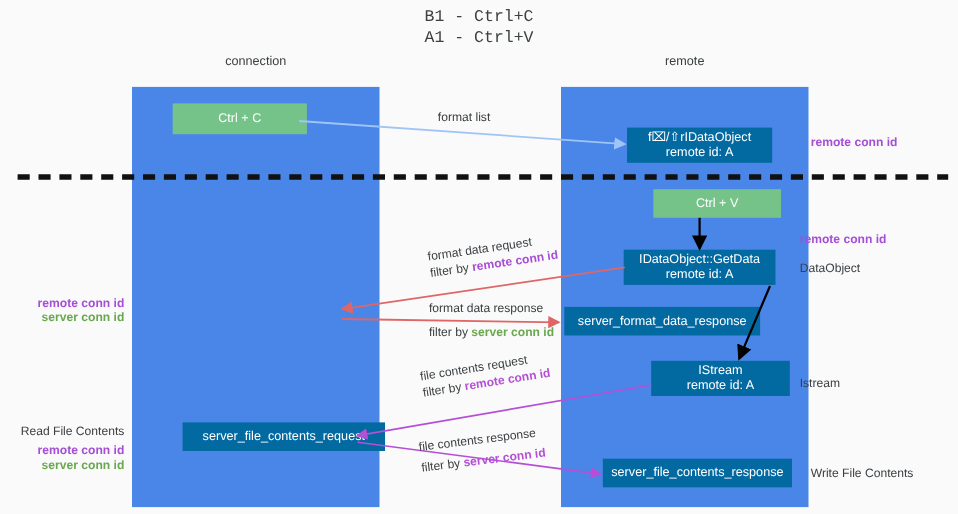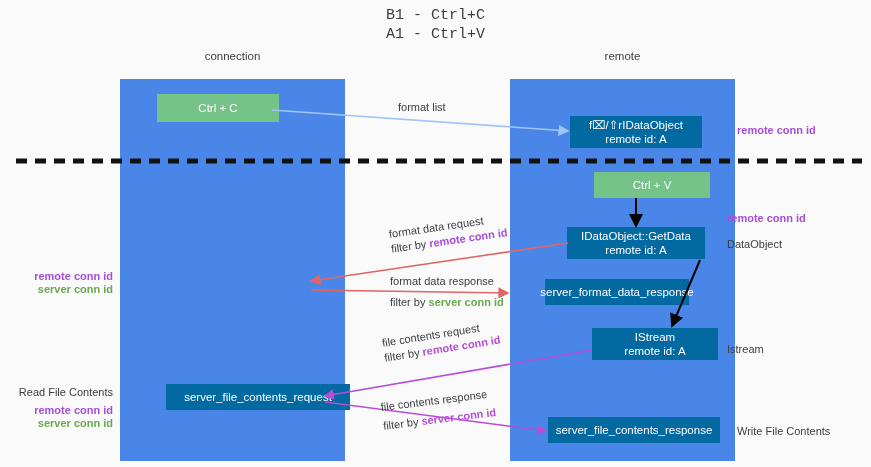--- a/index.html
+++ b/index.html
@@ -164,21 +164,21 @@
   <div class="abs node green" style="left:578px; top:172px; width:116px; height:26px;margin-left:16px;">
     <span>Ctrl + V</span>
   </div>
 
   <div class="abs node orange" style="left:567px; top:227px; width:138px; height:32px;">
     <span>IDataObject::GetData</span>
     <span class="l2">remote id: A</span>
   </div>
 
 
-  <div class="abs node orange" style="left:513px; top:279px; width:144px; height:26px;margin-left:32px;">
+  <div class="abs node orange" style="left:513px; top:279px; width:178px; height:26px;">
     <span>server_format_data_response</span>
   </div>
 
   <div class="abs node orange" style="left:592px; top:328px; width:126px; height:32px;">
     <span>IStream</span>
     <span class="l2">remote id: A</span>
   </div>
 
   <div class="abs node orange" style="left:150px; top:384px; width:184px; height:26px;margin-left:16px;">
     <span>server_file_contents_request</span>

